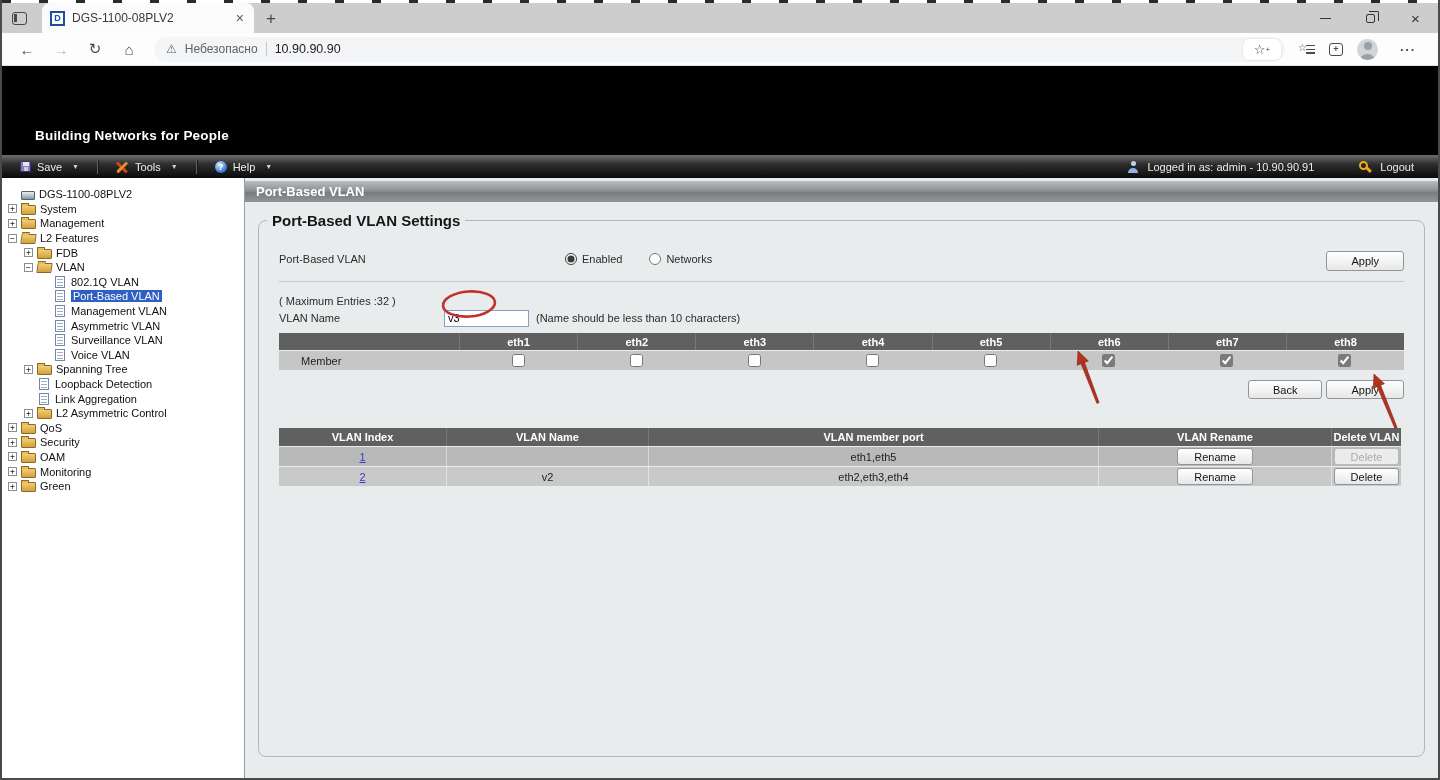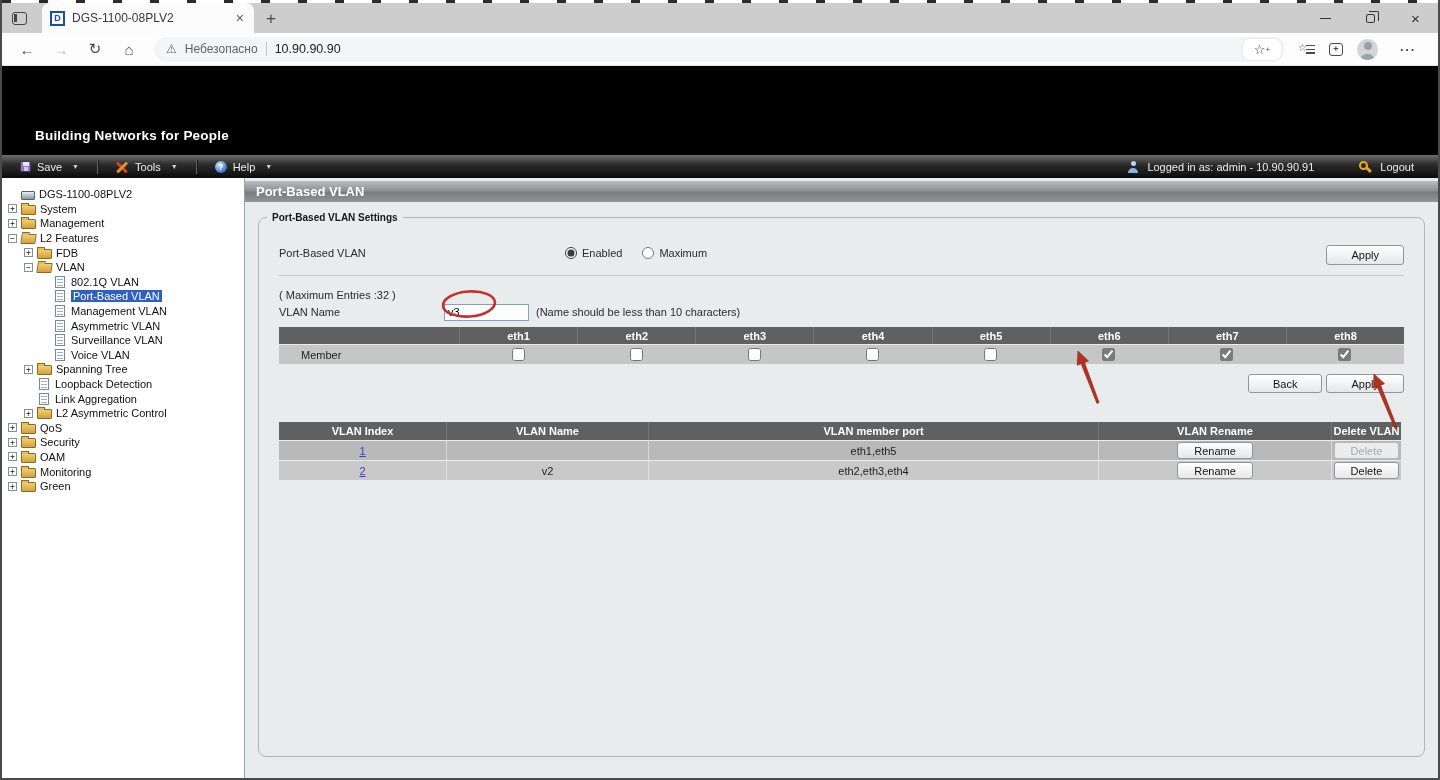--- a/index.html
+++ b/index.html
@@ -99,25 +99,25 @@
   .icon-doc::before{content:"";position:absolute;left:1px;top:2px;width:6px;height:7px;
                background:repeating-linear-gradient(#9db0c8 0 1px,transparent 1px 3px)}
   .icon-switch{width:14px;height:9px;background:linear-gradient(#e8eef2,#8898a4);border:1px solid #51606c;border-radius:1px;margin-top:2px}
   .tlabel{margin-left:4px}
   .trow.sel .tlabel{background:#2f5fc0;color:#fff;padding:0 2px}
 
   .main{flex:1;background:#e9eced;padding-top:3px;position:relative}
   .page-title{height:21px;line-height:21px;padding:0 11px;color:#fff;font-weight:bold;font-size:13px;
       background:linear-gradient(#b9bdbf,#8e9295 45%,#787c7f 55%,#919598)}
   fieldset.settings{margin:10px 13px 0;height:545px;border:1px solid #aeb7c0;border-radius:8px;position:relative}
-  fieldset.settings legend{margin-left:8px;padding:0 5px;font-size:10px;font-weight:bold;color:#161616}
+  fieldset.settings legend{margin-left:8px;padding:0 5px;font-size:15px;font-weight:bold;color:#161616}
   .flabel{font-size:11px;color:#2a2a2a}
   .row-state{display:flex;align-items:center;margin:20px 20px 0;height:20px}
   .row-state .flabel{width:286px}
-  .radio-lab{display:flex;align-items:center;gap:5px;font-size:11px;color:#2a2a2a;margin-right:20px}
+  .radio-lab{display:flex;align-items:center;gap:5px;font-size:11px;color:#2a2a2a;margin-right:27px}
   input[type=radio]{width:12px;height:12px;accent-color:#3a3a3a;margin:0}
   .btn{height:20px;padding:0 24px;font-size:11px;color:#141414;background:linear-gradient(#fff,#e7e7e7);
        border:1px solid #8f979e;border-radius:3px;cursor:pointer;font-family:"Liberation Sans",sans-serif}
   .btn.small{height:17px;padding:0 16px;line-height:14px}
   .btn.disabled{color:#aaa;border-color:#b8b8b8;background:#ececec;cursor:default}
   .apply-top{position:absolute;top:22px;right:20px}
   .hline{margin:12px 20px 0;border-top:1px solid #c2c8ce}
   .max-entries{margin:13px 0 0 20px;font-size:11px;color:#2a2a2a}
   .name-row{display:flex;align-items:center;margin:2px 20px 0;height:18px}
   .name-row .flabel{width:165px}
@@ -339,21 +339,21 @@
       <legend>Port-Based VLAN Settings</legend>
 
       <div class="row-state">
         <span class="flabel">Port-Based VLAN</span>
         <label class="radio-lab">
           <input type="radio" name="pbvlan" checked="" style="">
           <span>Enabled</span>
         </label>
         <label class="radio-lab">
           <input type="radio" name="pbvlan" style="">
-          <span>Maximum</span>
+          <span>Networks</span>
         </label>
       </div>
       <button class="btn apply-top">Apply</button>
 
       <div class="hline"></div>
 
       <div class="max-entries">( Maximum Entries :32 )</div>
 
       <div class="name-row">
         <span class="flabel">VLAN Name</span>

